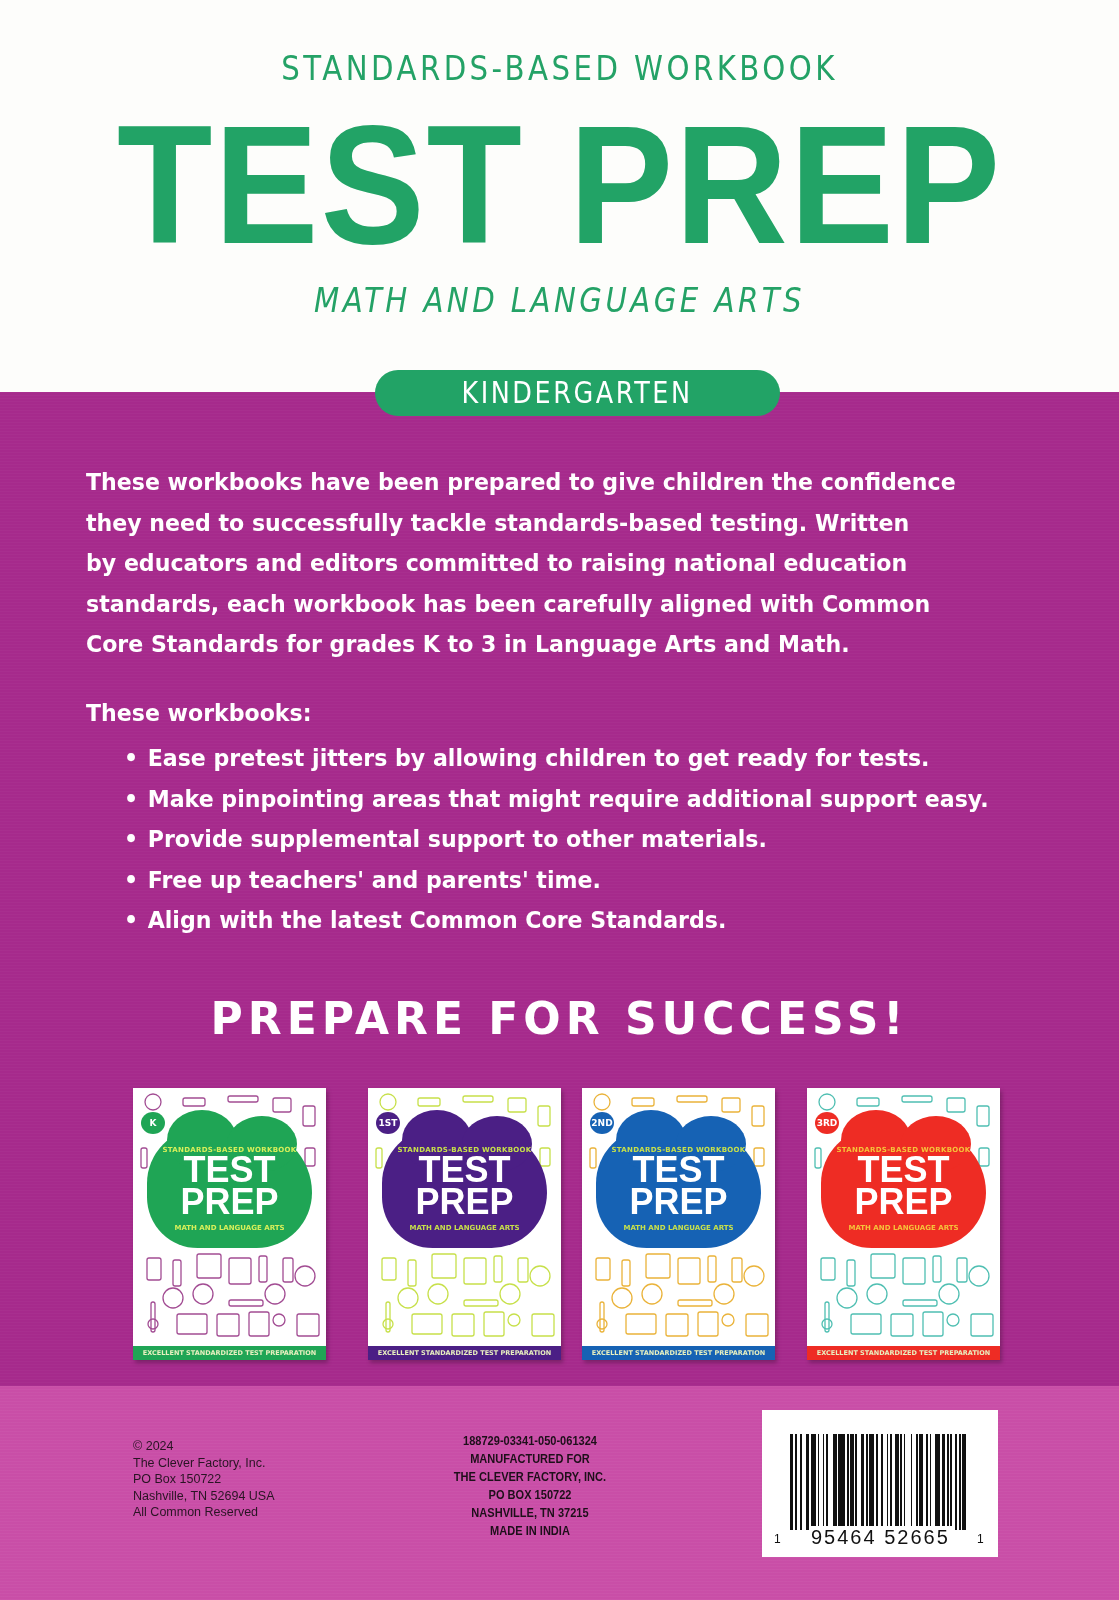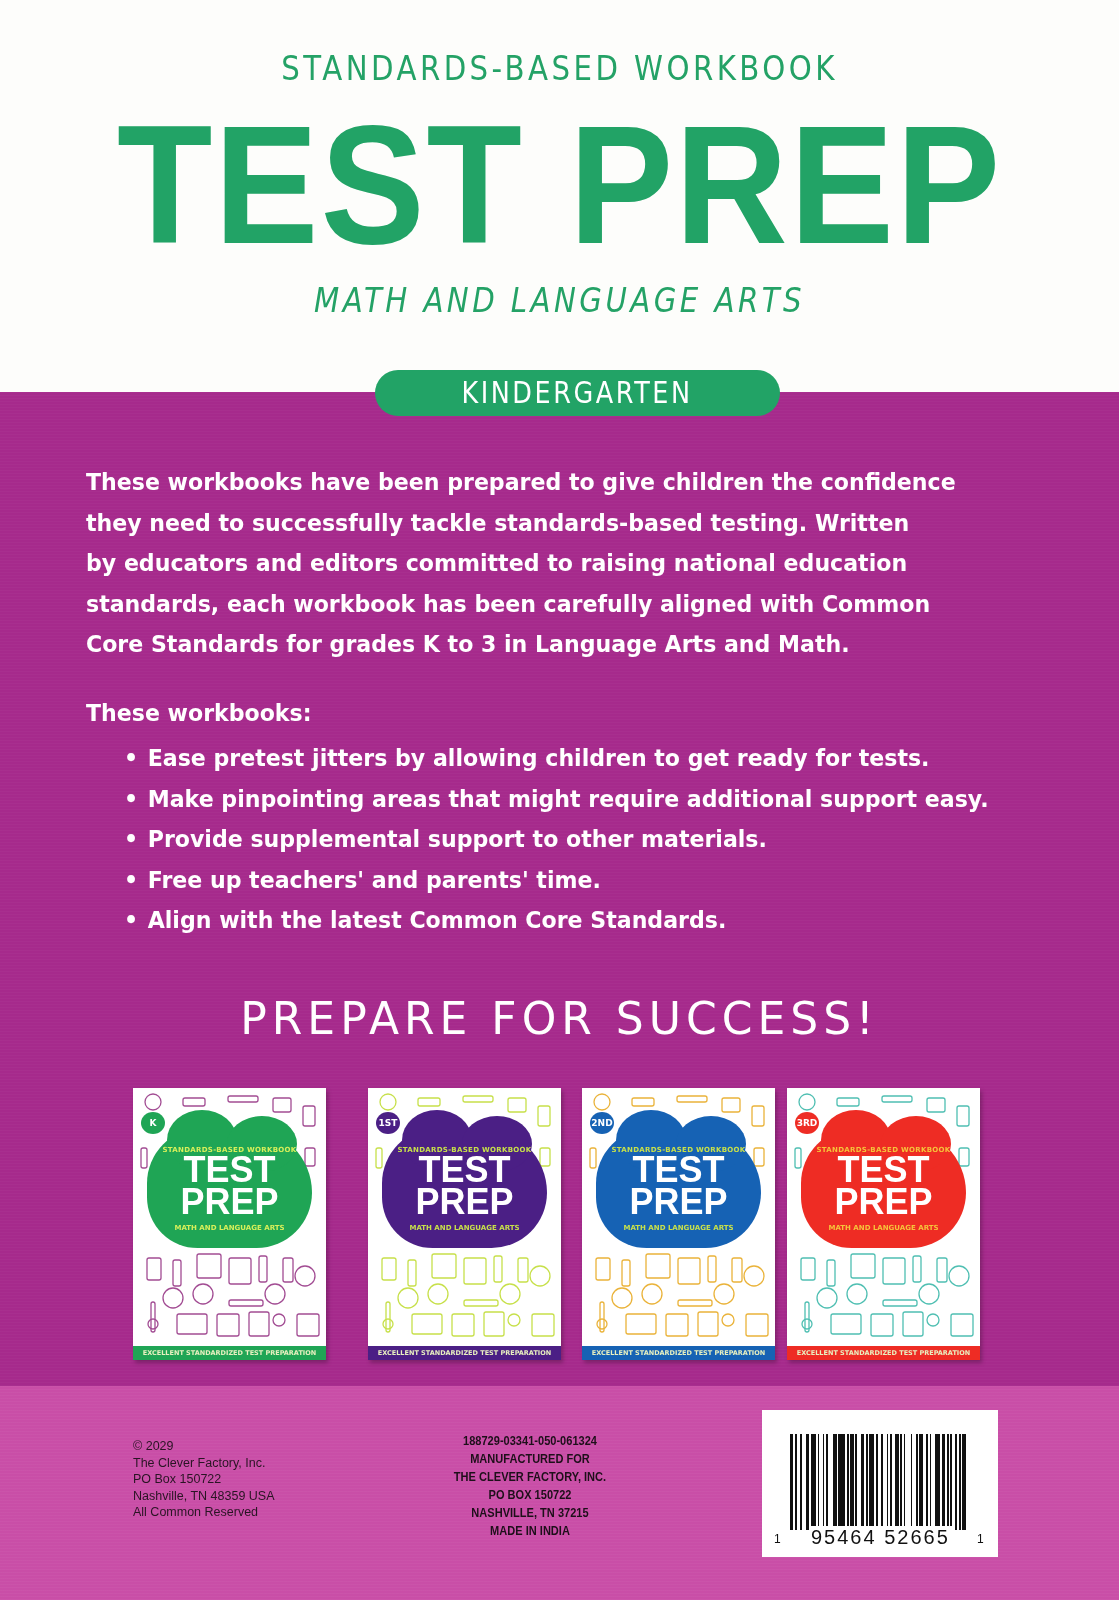--- a/index.html
+++ b/index.html
@@ -51,21 +51,21 @@
     transform: scaleX(0.96); transform-origin: left;
   }
   .bullets {
     position: absolute; left: 124px; top: 738px; list-style: none;
     color: #fff; font-size: 23px; font-weight: bold; line-height: 40.5px;
   }
   .bullets li { white-space: nowrap; transform: scaleX(0.96); transform-origin: left; }
   .bullets li::before { content: "•"; margin-right: 10px; }
   .cta {
     position: absolute; left: 0; top: 993px; width: 1119px; text-align: center;
-    color: #fff; font-family: "DejaVu Sans", sans-serif; font-weight: normal;
+    color: #fff; font-family: "DejaVu Sans", sans-serif; font-weight: bold;
     font-size: 44px; letter-spacing: 5px;
   }
   .covers { position: absolute; top: 1088px; left: 0; width: 1119px; height: 272px; }
   .cover {
     position: absolute; top: 0; width: 193px; height: 272px;
     background: #fff; overflow: hidden;
     box-shadow: 2px 3px 4px rgba(0,0,0,0.25);
   }
   .cover .cloud {
     position: absolute; left: 14px; top: 40px; width: 165px; height: 120px;
@@ -273,21 +273,21 @@
     <div class="cloud" style="background: rgb(22, 98, 180);"></div>
     <div class="badge" style="background: rgb(22, 98, 180);">2ND</div>
     <div class="c-kicker" style="color: rgb(199, 224, 74);">STANDARDS-BASED WORKBOOK</div>
     <div class="c-title">
         <div>TEST</div>
         <div>PREP</div>
       </div>
     <div class="c-sub" style="color: rgb(199, 224, 74);">MATH AND LANGUAGE ARTS</div>
     <div class="strip" style="background: rgb(22, 98, 180);">EXCELLENT STANDARDIZED TEST PREPARATION</div>
   </div>
-  <div class="cover" style="left:787px">
+  <div class="cover" style="left:807px">
     <svg class="doodle" viewBox="0 0 193 258" preserveAspectRatio="none">
         <circle cx="20" cy="14" r="8" fill="none" stroke="#4fbfb2" stroke-width="1.3"></circle>
         <rect x="50" y="10" width="22" height="8" rx="2" fill="none" stroke="#4fbfb2" stroke-width="1.3"></rect>
         <rect x="95" y="8" width="30" height="6" rx="2" fill="none" stroke="#4fbfb2" stroke-width="1.3"></rect>
         <rect x="140" y="10" width="18" height="14" rx="2" fill="none" stroke="#4fbfb2" stroke-width="1.3"></rect>
         <rect x="170" y="18" width="12" height="20" rx="2" fill="none" stroke="#4fbfb2" stroke-width="1.3"></rect>
         <rect x="14" y="170" width="14" height="22" rx="2" fill="none" stroke="#4fbfb2" stroke-width="1.3"></rect>
         <rect x="40" y="172" width="8" height="26" rx="2" fill="none" stroke="#4fbfb2" stroke-width="1.3"></rect>
         <rect x="64" y="166" width="24" height="24" rx="2" fill="none" stroke="#4fbfb2" stroke-width="1.3"></rect>
         <rect x="96" y="170" width="22" height="26" rx="2" fill="none" stroke="#4fbfb2" stroke-width="1.3"></rect>
@@ -316,24 +316,24 @@
         <div>PREP</div>
       </div>
     <div class="c-sub" style="color: rgb(246, 194, 58);">MATH AND LANGUAGE ARTS</div>
     <div class="strip" style="background: rgb(238, 44, 36);">EXCELLENT STANDARDIZED TEST PREPARATION</div>
   </div>
 </div>
 
 <div class="pink"></div>
 
 <div class="copyright">
-  <div>© 2029</div>
+  <div>© 2024</div>
   <div>The Clever Factory, Inc.</div>
   <div>PO Box 150722</div>
-  <div>Nashville, TN 48359 USA</div>
+  <div>Nashville, TN 52694 USA</div>
   <div>All Common Reserved</div>
 </div>
 
 <div class="mfg">
   <div>188729-03341-050-061324</div>
   <div>MANUFACTURED FOR</div>
   <div>THE CLEVER FACTORY, INC.</div>
   <div>PO BOX 150722</div>
   <div>NASHVILLE, TN 37215</div>
   <div>MADE IN INDIA</div>

